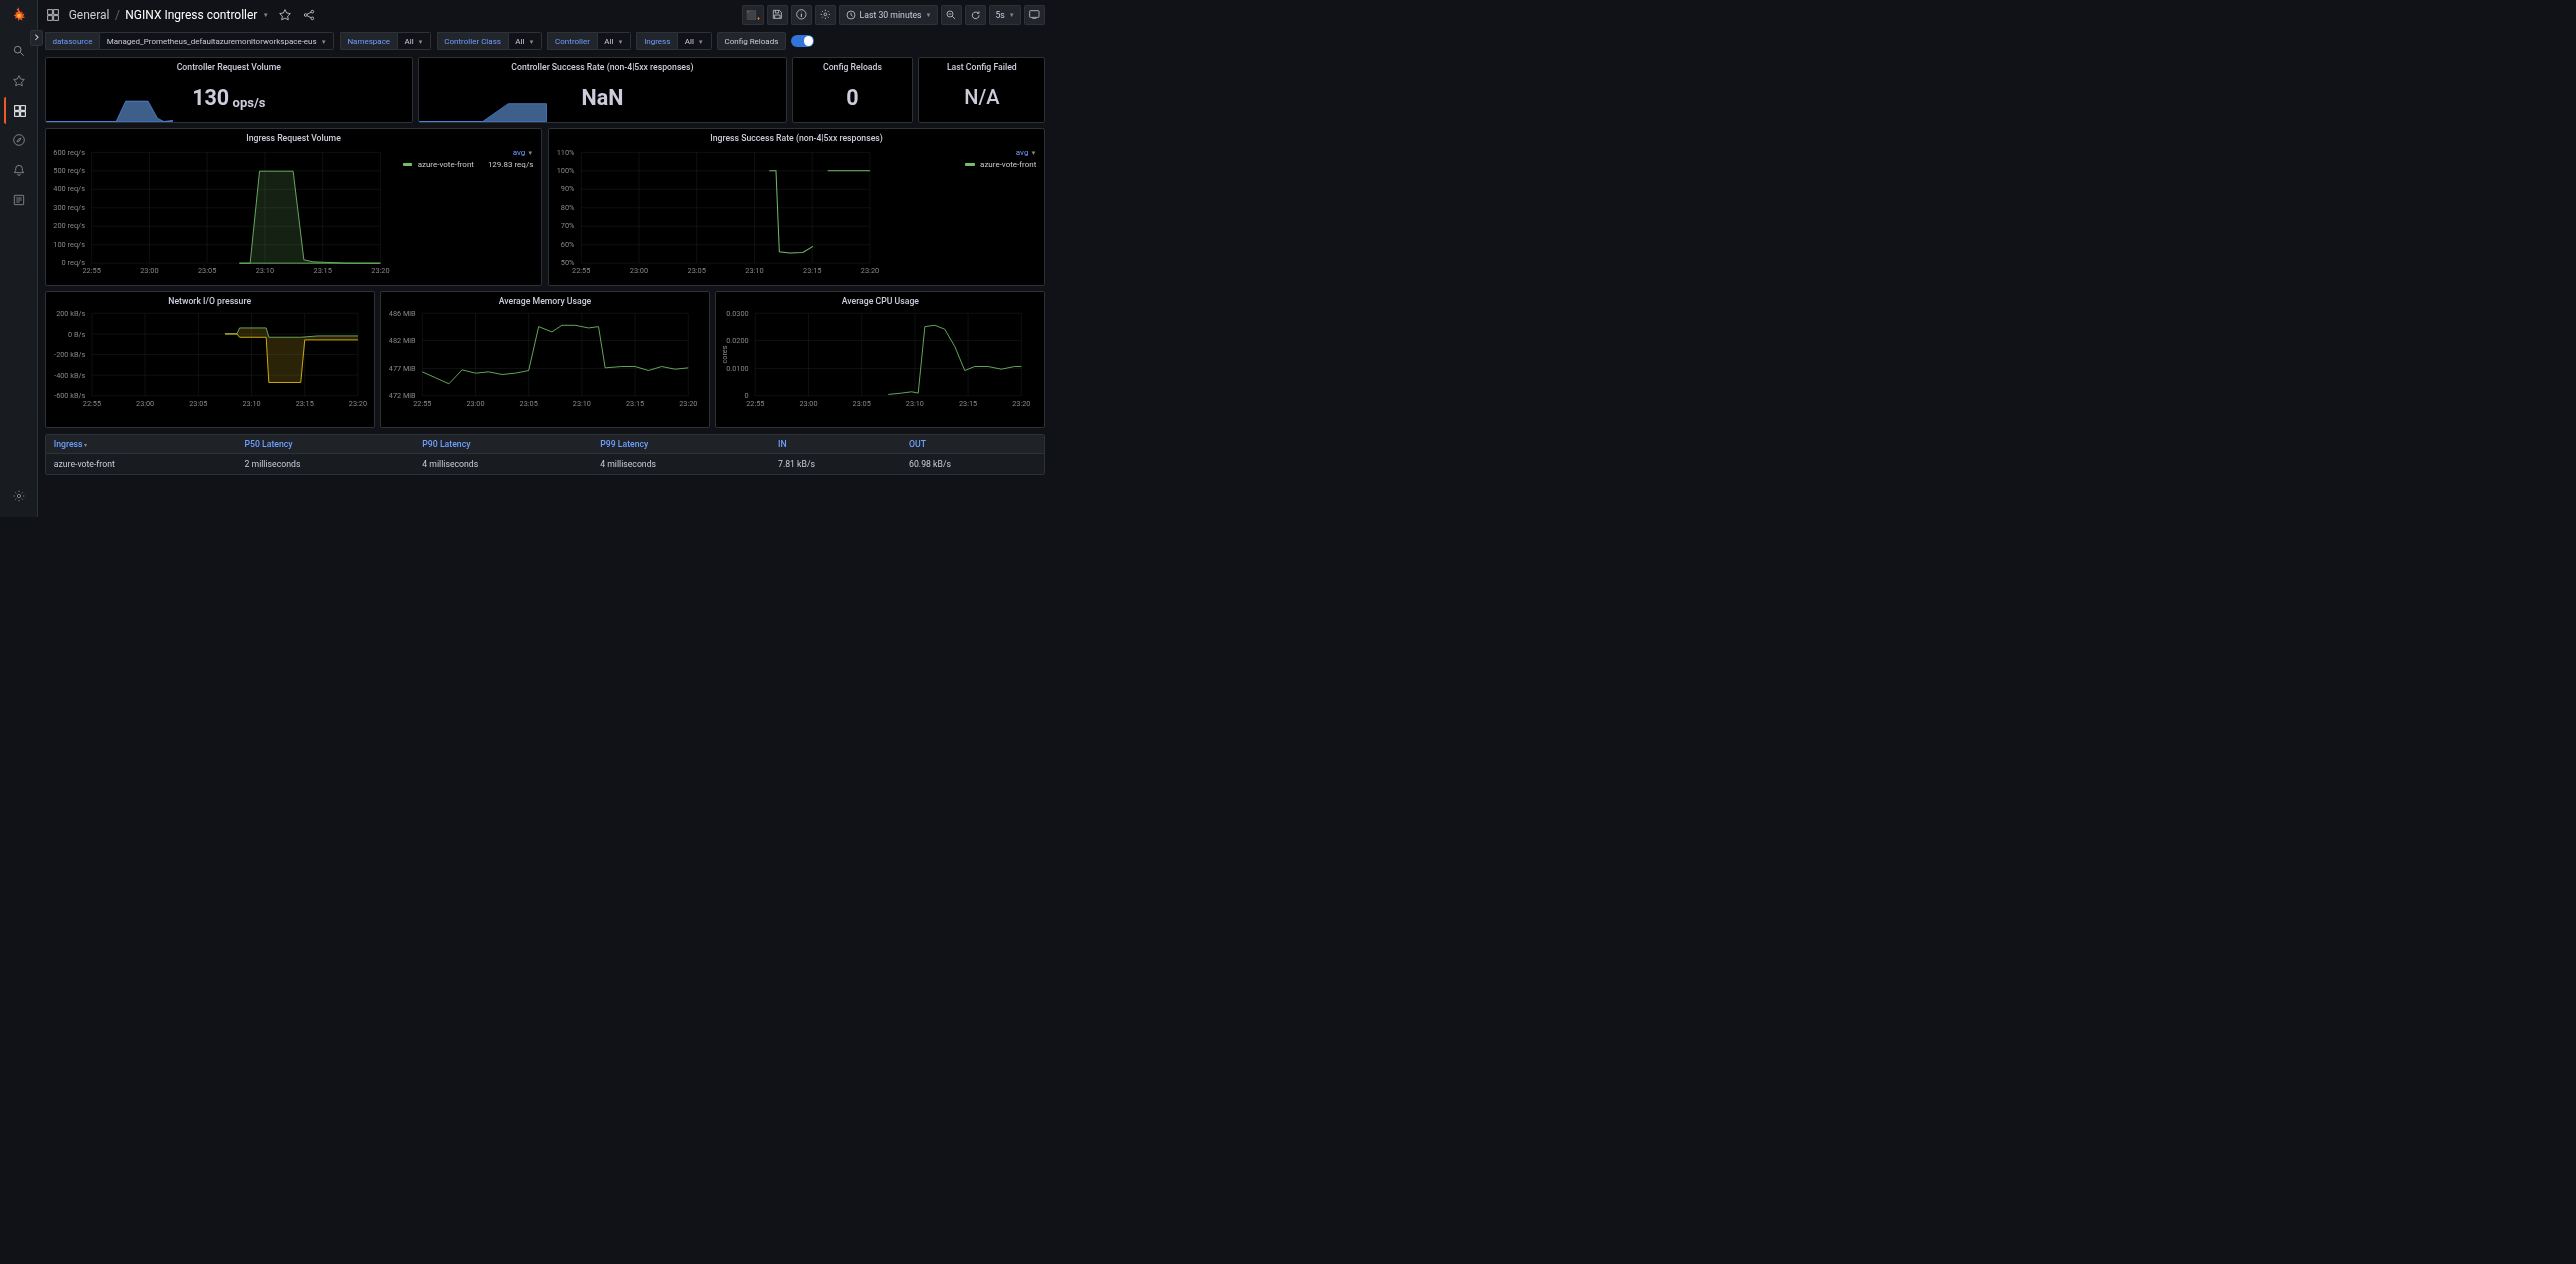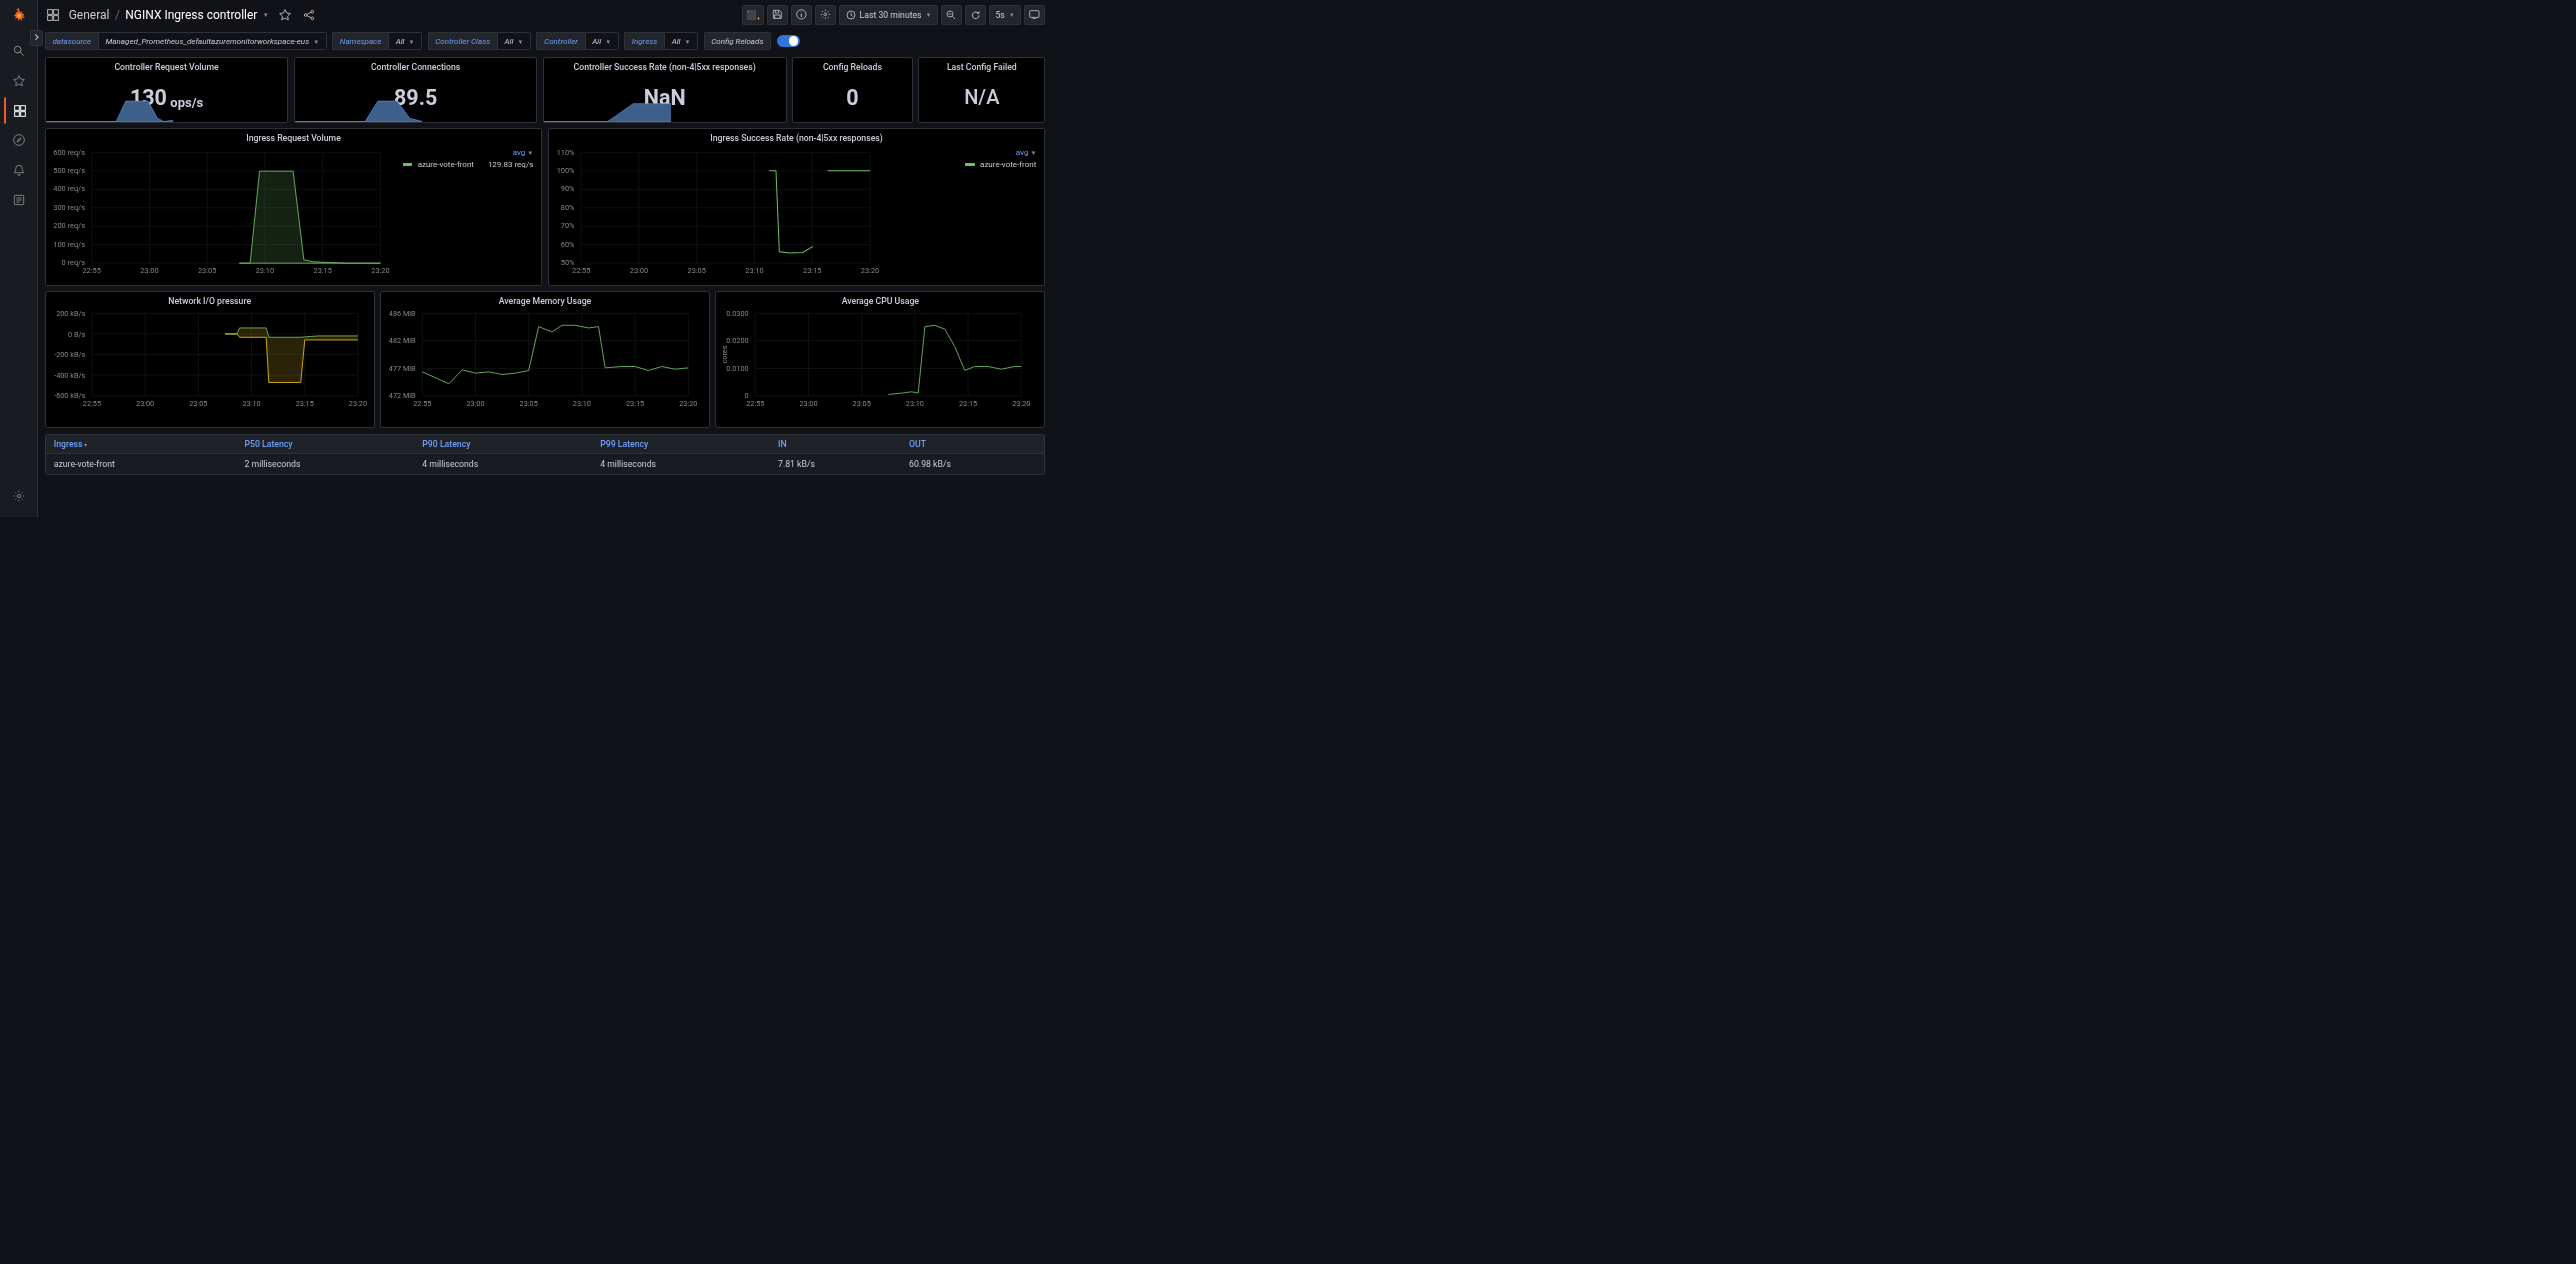--- a/index.html
+++ b/index.html
@@ -85,21 +85,21 @@
 }
 .tb-btn.square { width: 21.5px; padding: 0; }
 .addpanel-icon { color:#f48128; font-weight:bold; }
 .varbar {
   height: 27px;
   display:flex;
   align-items:center;
   gap: 5.4px;
   padding: 0 6.7px 4px 6.7px;
 }
-.var-group { display:flex; align-items:center;font-style:italic; }
+.var-group { display:flex; align-items:center; }
 .var-label {
   background: #22252b;
   border: 0.7px solid #2c3235;
   border-right: none;
   border-radius: 1.3px 0 0 1.3px;
   padding: 3.4px 6.7px;
   font-size: 8px;
   color: #6e9fff;
 }
 .var-select {
@@ -384,31 +384,20 @@
       <div class="row">
         <div class="panel stat-panel" style="flex:1">
           <div class="panel-title">Controller Request Volume</div>
           <div class="panel-body">
             <div class="stat-value">
               <span>130</span>
               <span class="stat-unit">ops/s</span>
             </div>
             <svg class="sparkline" viewBox="0 0 200 40" preserveAspectRatio="none">
                 <path d="M0 40 L110 40 L125 8 L160 8 L175 35 L185 40 L200 38 L200 40 Z" fill="#3e5f8a" stroke="#5794f2" stroke-width="1"></path>
-              </svg>
-          </div>
-        </div>
-        <div class="panel stat-panel" style="flex:1">
-          <div class="panel-title">Controller Connections</div>
-          <div class="panel-body">
-            <div class="stat-value">
-                <span>89.5</span>
-              </div>
-            <svg class="sparkline" viewBox="0 0 200 40" preserveAspectRatio="none">
-                <path d="M0 40 L110 40 L130 8 L160 8 L180 35 L200 40 L200 40 Z" fill="#3e5f8a" stroke="#5794f2" stroke-width="1"></path>
               </svg>
           </div>
         </div>
         <div class="panel stat-panel" style="flex:1">
           <div class="panel-title">Controller Success Rate (non-4|5xx responses)</div>
           <div class="panel-body">
             <div class="stat-value">
                 <span>NaN</span>
               </div>
             <svg class="sparkline" viewBox="0 0 200 40" preserveAspectRatio="none">

